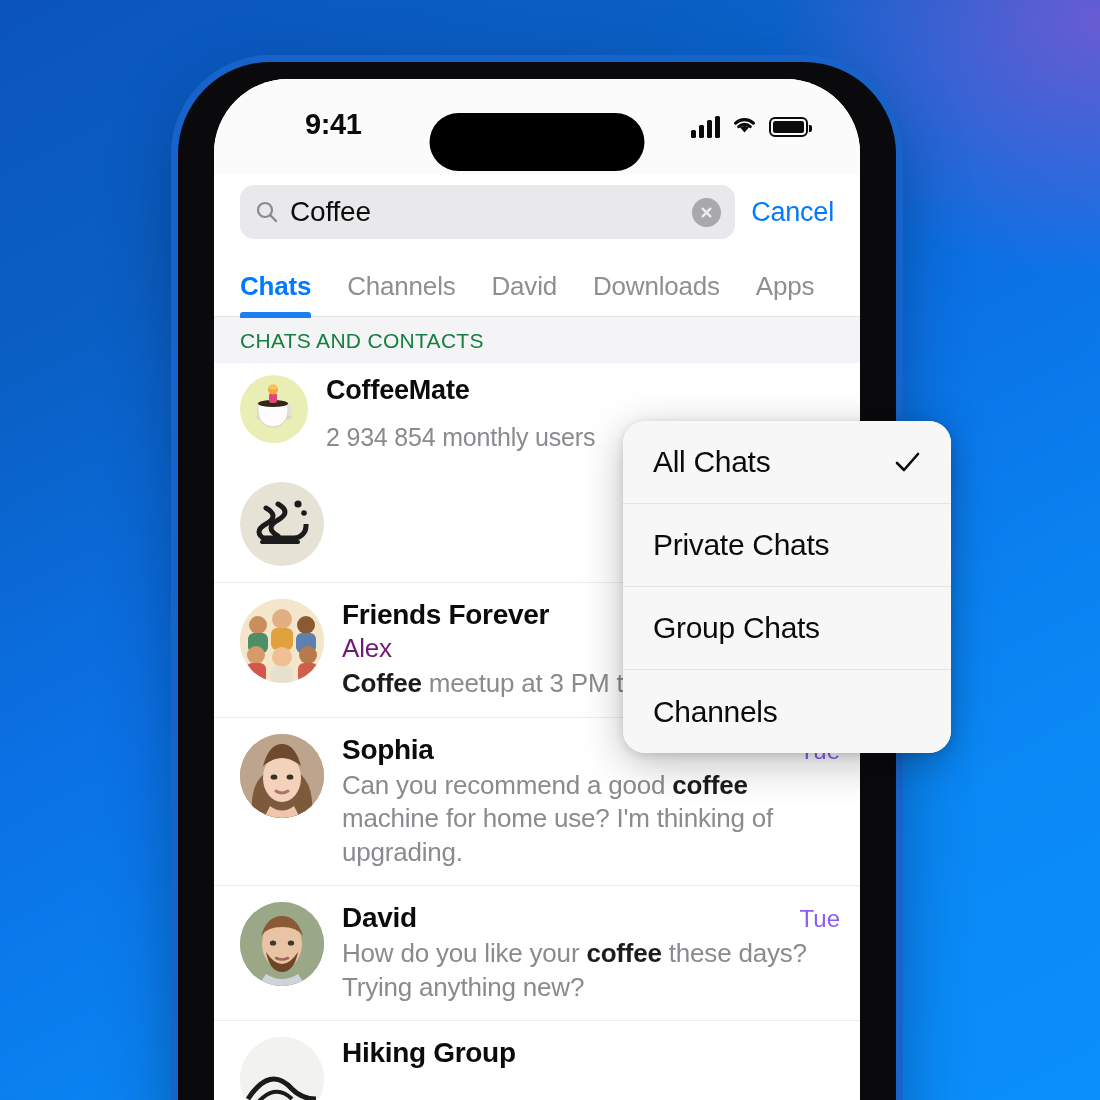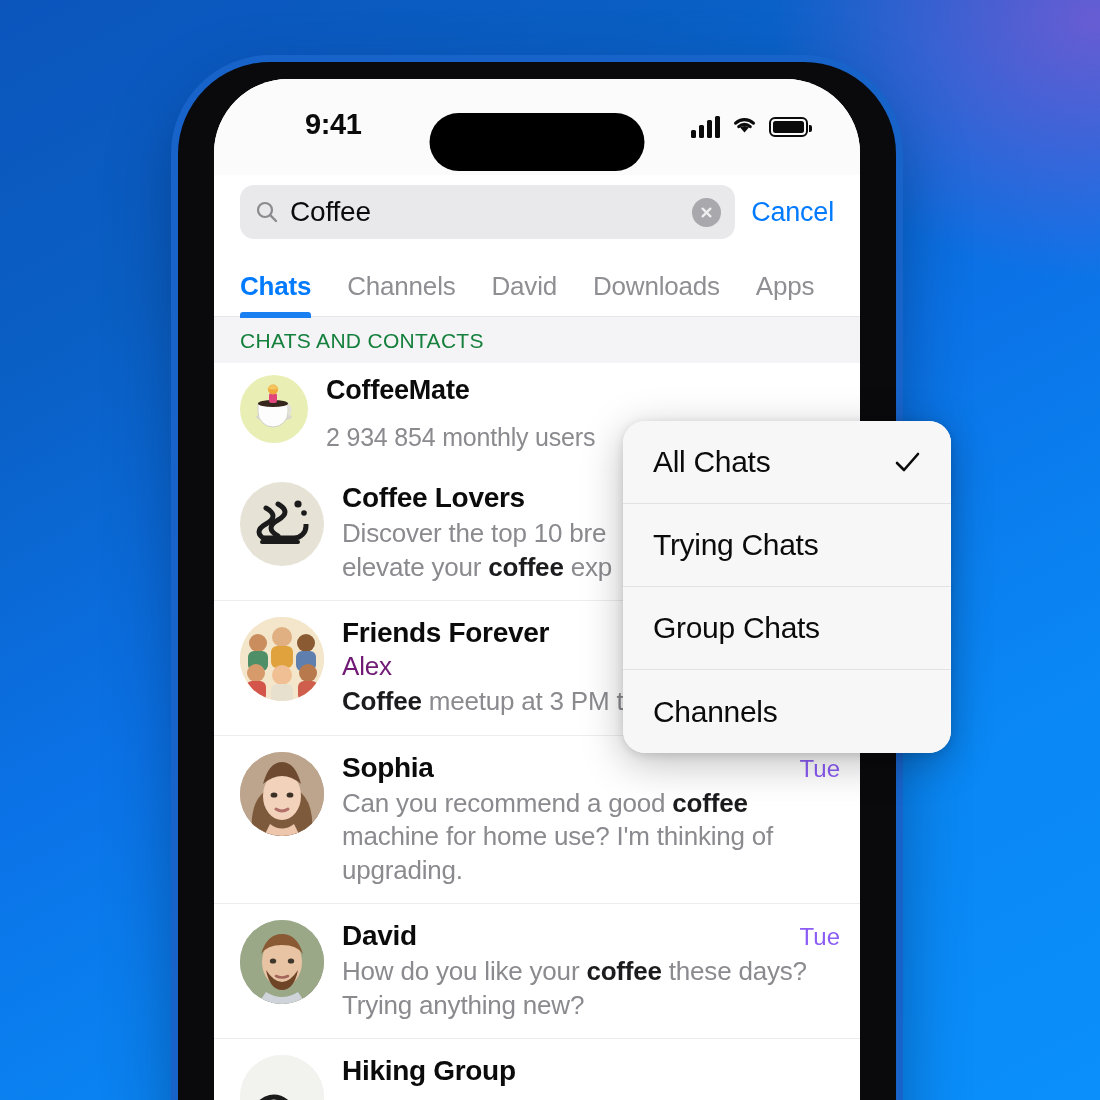--- a/index.html
+++ b/index.html
@@ -352,27 +352,20 @@
       <div class="msg-avatar av-lovers">
         <svg class="av-art" viewBox="0 0 84 84">
           <path d="M24 56 h30 a12 12 0 0 0 12-12 v-2" fill="none" stroke="#1b1b1b" stroke-width="5"></path>
           <path d="M26 26 q14 8 0 16 q-14 8 0 16" fill="none" stroke="#1b1b1b" stroke-width="5" stroke-linecap="round"></path>
           <path d="M38 22 q14 8 0 16 q-14 8 0 16" fill="none" stroke="#1b1b1b" stroke-width="5" stroke-linecap="round"></path>
           <path d="M22 60 h36" stroke="#1b1b1b" stroke-width="4" stroke-linecap="round"></path>
           <circle cx="58" cy="22" r="3.6" fill="#1b1b1b"></circle>
           <circle cx="64" cy="31" r="2.8" fill="#1b1b1b"></circle>
         </svg>
       </div>
-      <div class="msg-body">
-        <div class="msg-head">
-          <span class="msg-name">Coffee Lovers</span>
-          <span class="msg-time"></span>
-        </div>
-        <div class="msg-text">Discover the top 10 bre<br>elevate your <b>coffee</b> exp</div>
-      </div>
     </div>
 
     <div class="msg-row">
       <div class="msg-avatar av-friends">
         <svg class="av-art" viewBox="0 0 84 84">
           <rect width="84" height="84" fill="#f3e6ca"></rect>
           <circle cx="18" cy="26" r="9" fill="#c98d5e"></circle>
             <rect x="8" y="34" width="20" height="20" rx="6" fill="#4f8f68"></rect>
           <circle cx="42" cy="20" r="10" fill="#e0b083"></circle>
             <rect x="31" y="29" width="22" height="22" rx="6" fill="#e0a23c"></rect>
@@ -461,21 +454,21 @@
   <div id="filter-menu">
     <div class="menu-item">
       <span>All Chats</span>
       <span class="menu-check">
         <svg width="28" height="28" viewBox="0 0 28 28">
           <path d="M4 15 L11 22 L25 6" fill="none" stroke="#0b0b0b" stroke-width="2.6" stroke-linecap="round" stroke-linejoin="round"></path>
         </svg>
       </span>
     </div>
     <div class="menu-item">
-      <span>Trying Chats</span>
+      <span>Private Chats</span>
       <span class="menu-check hidden"></span>
     </div>
     <div class="menu-item">
       <span>Group Chats</span>
       <span class="menu-check hidden"></span>
     </div>
     <div class="menu-item">
       <span>Channels</span>
       <span class="menu-check hidden"></span>
     </div>

